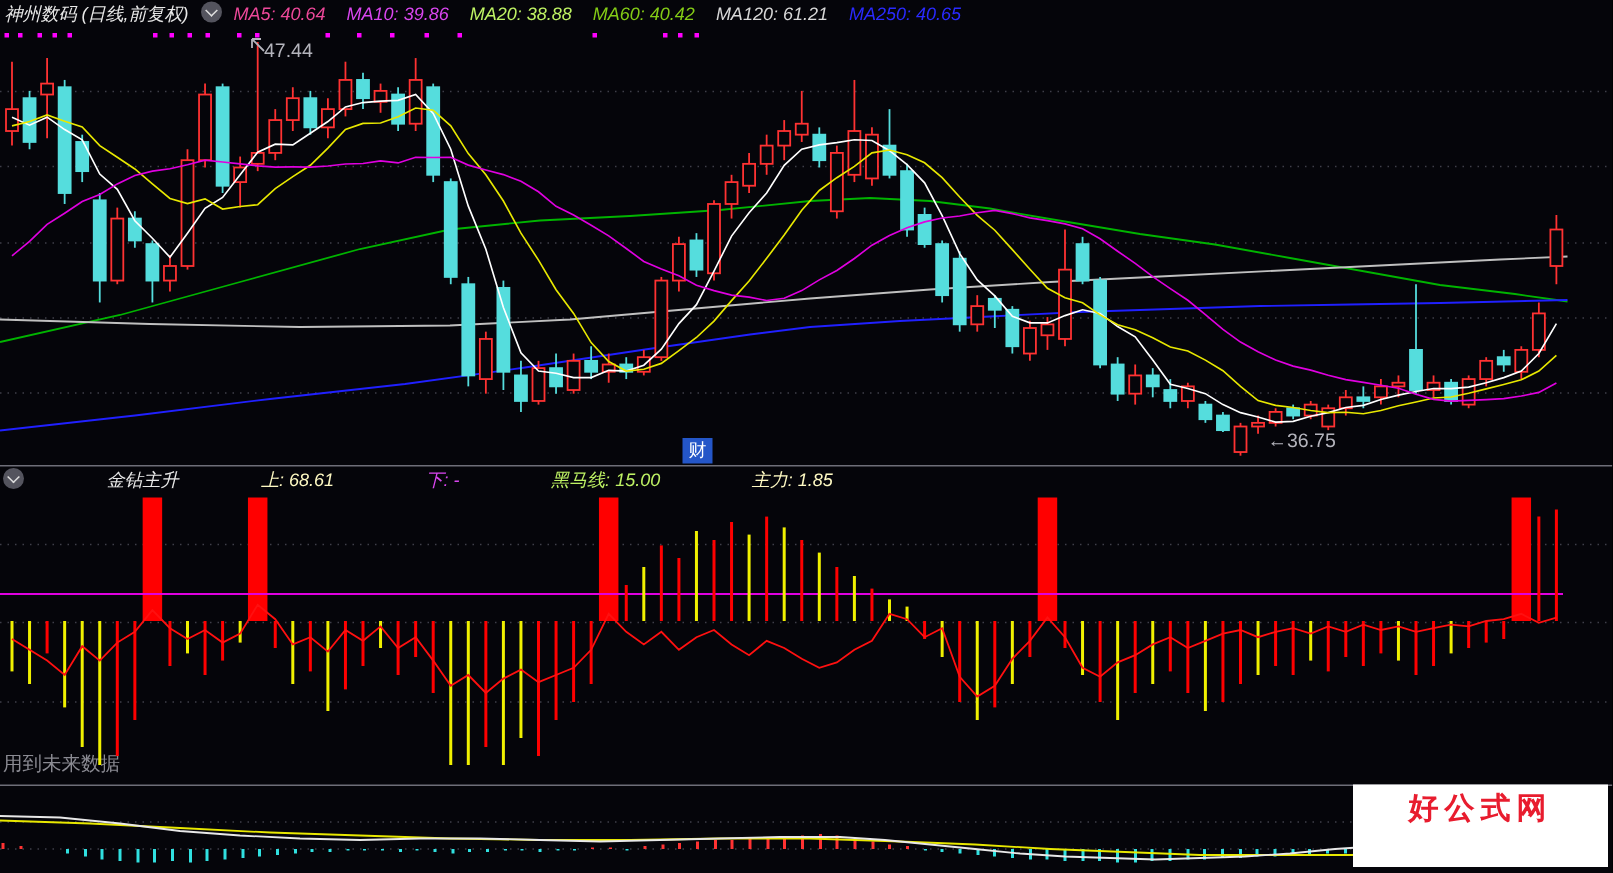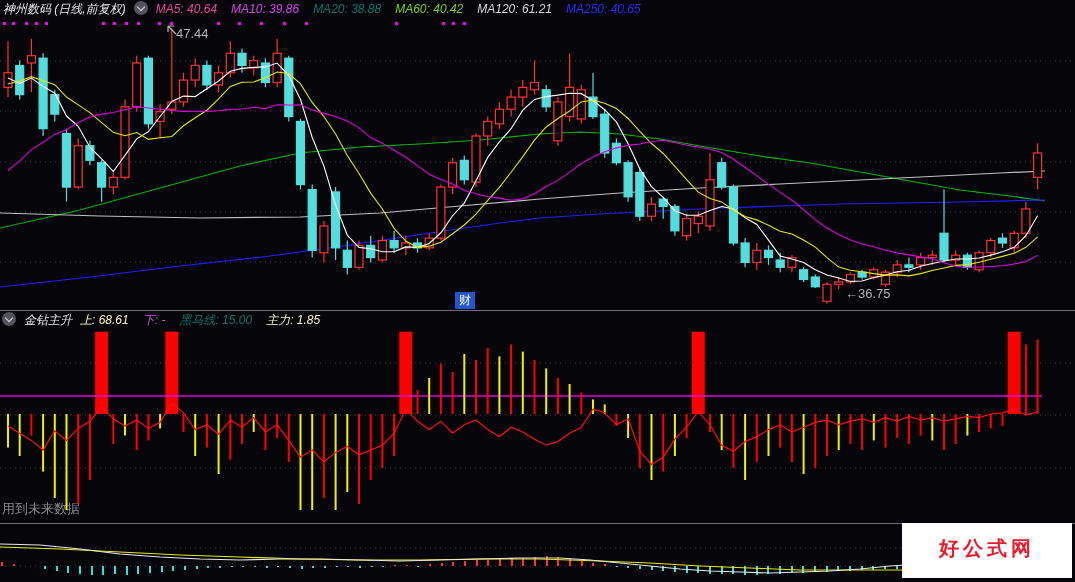--- a/index.html
+++ b/index.html
@@ -1,41 +1,41 @@
 <!DOCTYPE html>
 <html><head>
 <meta charset="utf-8">
 <style>
   html,body{margin:0;padding:0;background:#000;}
   .app{position:relative;width:1075px;height:582px;background:#05050a;overflow:hidden;
        font-family:"Liberation Sans","DejaVu Sans",sans-serif;}
   svg#chart-svg{position:absolute;left:0;top:0;z-index:1;}
   .hdr{position:absolute;display:flex;align-items:flex-start;font-size:12px;white-space:nowrap;z-index:3;line-height:16px;font-style:italic;}
   .hdr-top{left:3px;top:1px;}
-  .hdr-jzzs{left:2px;top:312px;}
+  .hdr-jzzs{left:2px;top:312px;gap:47px;}
   .hdr-macd{left:2px;top:524px;}
   .hdr .item{margin-right:14px;}
   .hdr .title{color:#e8e8e8;margin-right:8px;}
   .chev{width:14px;height:14px;border-radius:50%;background:#54545e;display:inline-block;
         margin-right:8px;position:relative;flex:0 0 auto;}
   .chev::after{content:"";position:absolute;left:4px;top:3px;width:5px;height:5px;
         border-left:1.6px solid #e0e0e0;border-bottom:1.6px solid #e0e0e0;transform:rotate(-45deg);}
-  .c-wht{color:#ec4899}.c-yel{color:#d946ef}.c-mag{color:#0f766e}
+  .c-wht{color:#ec4899}.c-yel{color:#d946ef}.c-mag{color:#bef264}
   .c-grn{color:#84cc16}.c-gry{color:#d8d8d8}.c-blu{color:#2a2aff}.c-red{color:#fef9c3}
   .divider{position:absolute;left:0;width:1075px;height:1px;background:#6e6e78;z-index:2;}
   .div-1{top:310px}.div-2{top:523px}
   .warning{position:absolute;left:2px;top:500px;font-size:13px;color:#8a8a92;z-index:0;}
   .annot{position:absolute;font-size:13px;color:#b4b4bc;z-index:2;}
   .annot-high{left:176px;top:26px;}
   .annot-low{left:845px;top:286px;}
   .watermark{position:absolute;left:455px;top:292px;width:20px;height:17px;background:#2456c8;
         color:#fff;font-size:12px;text-align:center;line-height:17px;z-index:4;}
   .logo{position:absolute;right:3px;bottom:4px;width:170px;height:55px;background:#fff;
         text-align:center;z-index:5;}
-  .logo .logo-title{font-size:20px;font-weight:bold;color:#e81c2e;letter-spacing:4px;margin-top:12px;}
+  .logo .logo-title{font-size:20px;font-weight:bold;color:#e81c2e;letter-spacing:4px;margin-top:2px;}
   .logo .logo-url{font-size:14px;font-weight:bold;color:#4040bb;letter-spacing:0.5px;}
 </style>
 </head>
 <body>
 
 <div class="app">
 
   <svg id="chart-svg" width="1075" height="582">
     <g id="g-main-grid">
         <line x1="0" y1="61" x2="1075" y2="61" stroke="#3f3f49" stroke-width="1" stroke-dasharray="1 4"></line>

